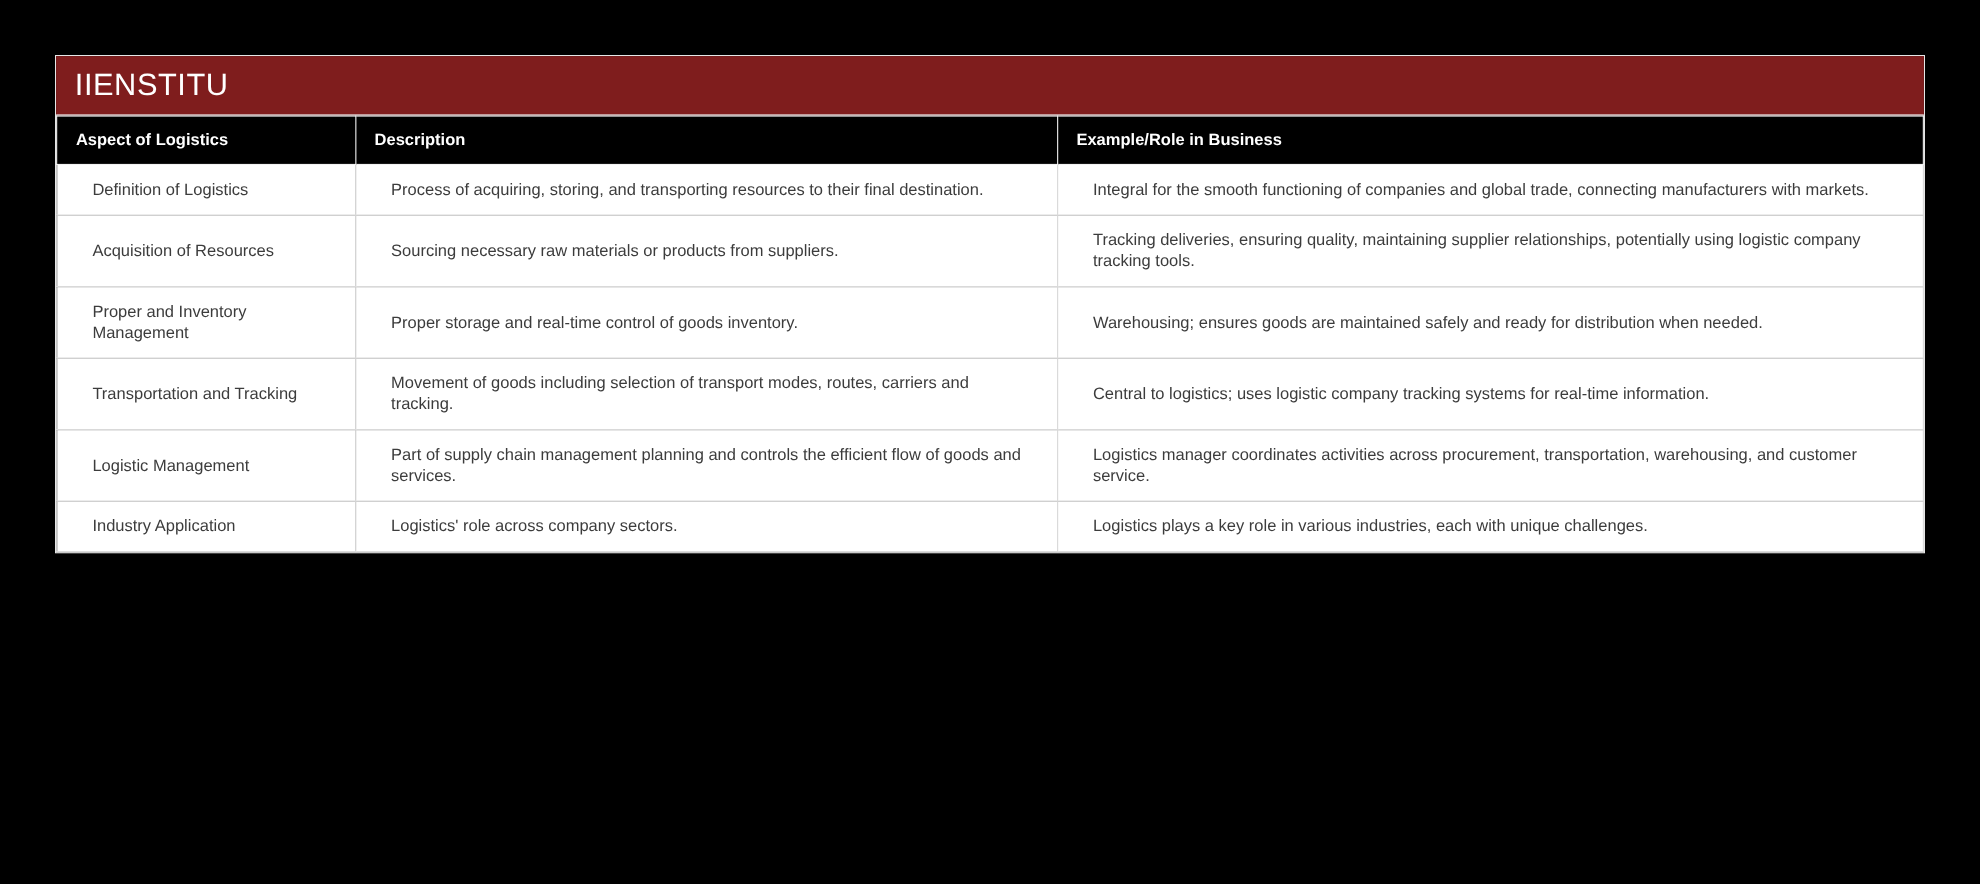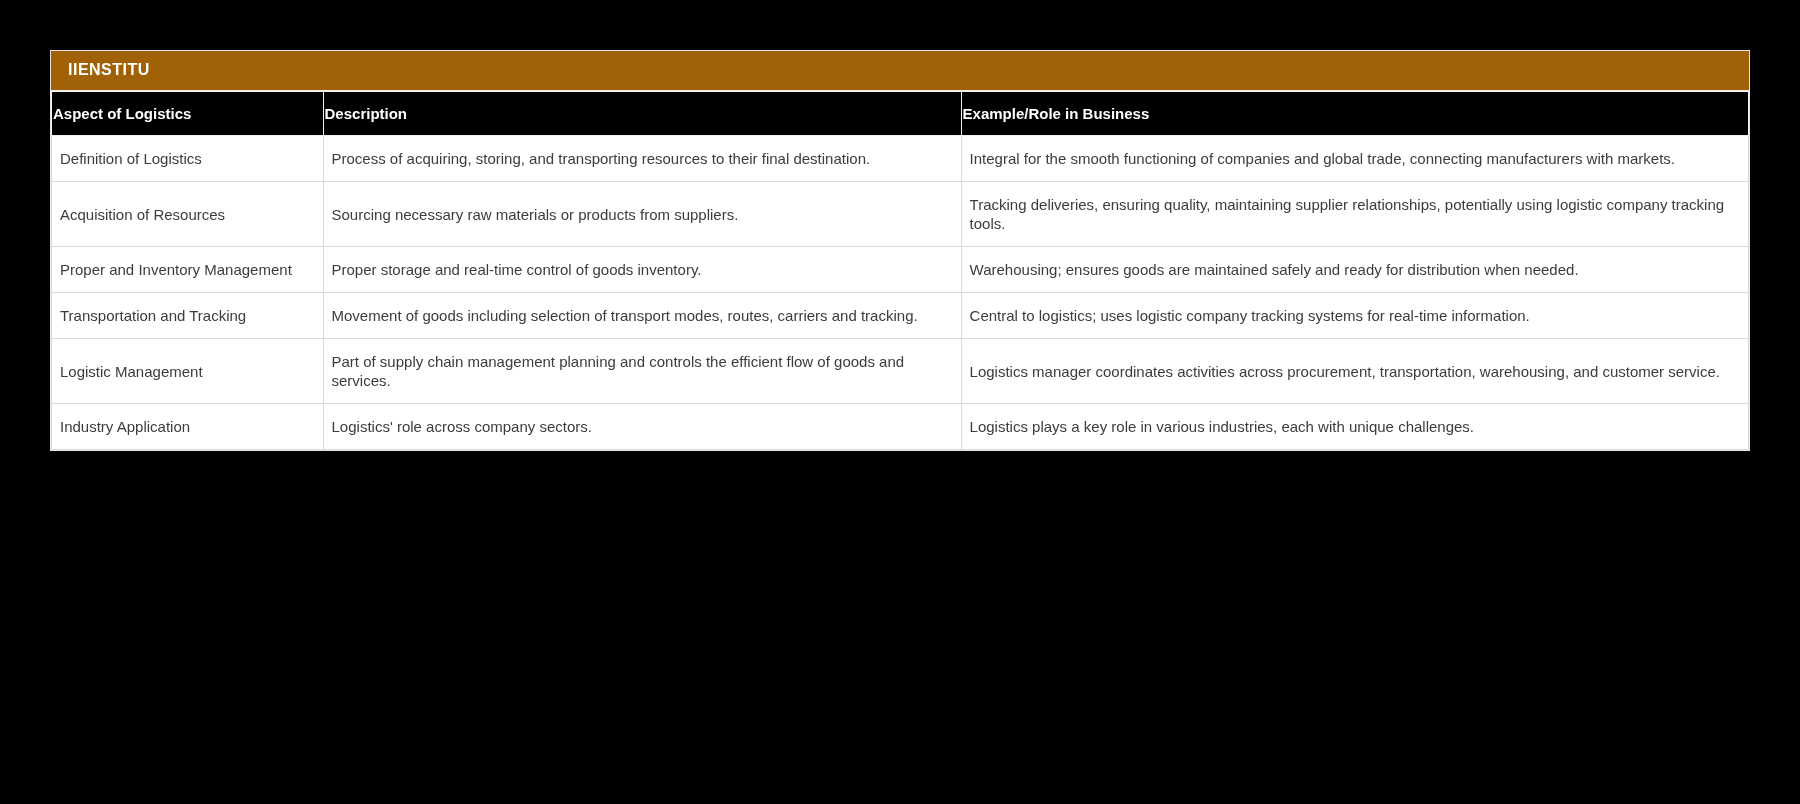--- a/index.html
+++ b/index.html
@@ -12,54 +12,54 @@
   }
   .table-card {
     position: absolute;
     left: 50px;
     top: 50px;
     width: 1700px;
     border: 1px solid #e6e6e6;
     background: #000000;
   }
   .brand-bar {
-    background: #a16207;
+    background: #7f1d1d;
     color: #ffffff;
-    font-size: 16px;
-    font-weight: bold;
+    font-size: 28px;
+    font-weight: normal;
     padding: 10px 17px 11px 17px;
     border-bottom: 1px solid #eeeeee;
     letter-spacing: 0.5px;
   }
   table.logistics-table {
     width: 100%;
     border-collapse: collapse;
     table-layout: fixed;
   }
   .col-aspect  { width: 16.0%; }
   .col-desc    { width: 37.6%; }
   .col-example { width: 46.4%; }
   table.logistics-table th {
     background: #000000;
     color: #ffffff;
     text-align: left;
     vertical-align: middle;
     font-size: 15px;
     font-weight: bold;
-    padding: 13px 1px;
+    padding: 13px 17px;
     border: 1px solid #f2f2f2;
   }
   table.logistics-table td {
     background: #ffffff;
     color: #3c3c3c;
     text-align: left;
     vertical-align: middle;
     font-size: 15px;
     line-height: 19px;
-    padding: 13px 8px;
+    padding: 13px 32px;
     border: 1px solid #d9d9d9;
   }
 </style>
 </head>
 <body>
 
 <div class="table-card">
   <div class="brand-bar">IIENSTITU</div>
   <table class="logistics-table">
     <colgroup>

